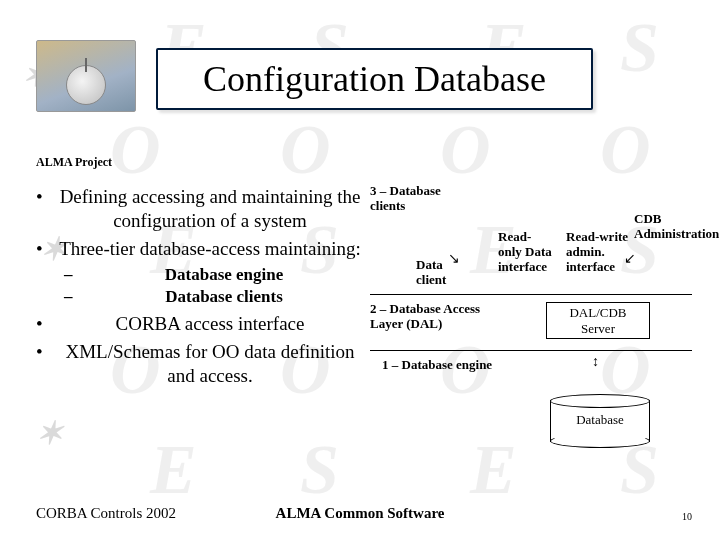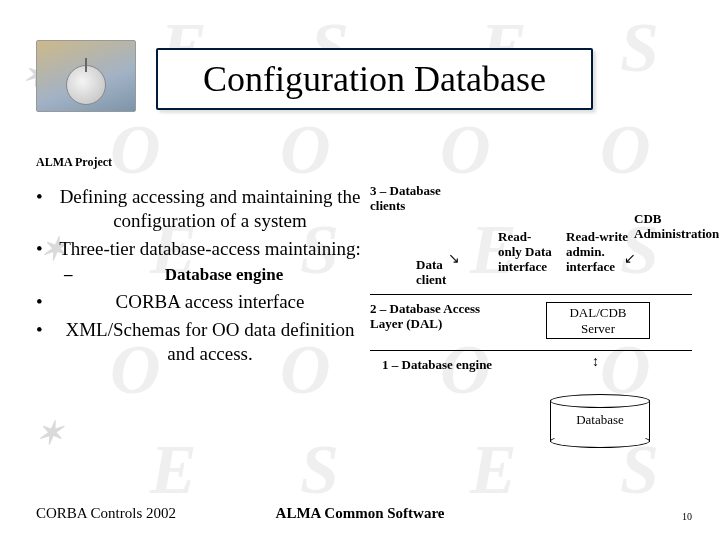--- a/index.html
+++ b/index.html
@@ -96,20 +96,21 @@
 
   <div class="project-label">ALMA Project</div>
 
   <div class="content">
     <ul class="bullets">
       <li>Defining accessing and maintaining the configuration of a system</li>
       <li>
         <span>Three-tier database-access maintaining:</span>
         <ul class="sub">
           <li>Database engine</li>
+          <li>Database clients</li>
         </ul>
       </li>
       <li>CORBA access interface</li>
       <li>XML/Schemas for OO data definition and access.</li>
     </ul>
   </div>
 
   <div class="diagram">
     <div class="lbl" style="left:0; top:0; width:90px;">3 – Database clients</div>
     <div class="lbl" style="left:46px; top:34px; width:46px;margin-top:40px;">Data client</div>

